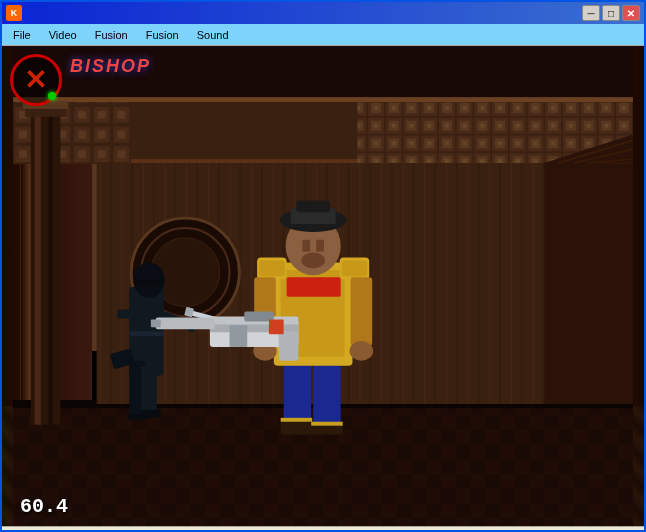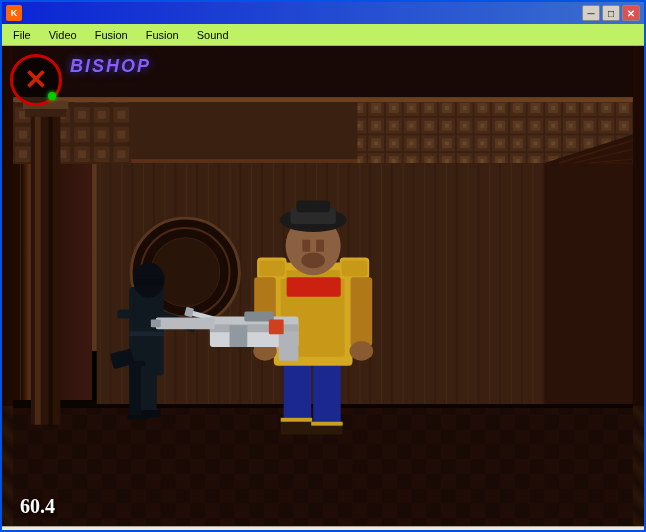--- a/index.html
+++ b/index.html
@@ -69,21 +69,21 @@
       font-weight: bold;
       cursor: pointer;
       color: #000;
     }
     .btn-min { background: #d4d0c8; }
     .btn-max { background: #d4d0c8; }
     .btn-close { background: #e05050; color: white; }
 
     
     .menubar {
-      background: #bef264;
+      background: #7dd3fc;
       height: 22px;
       display: flex;
       align-items: center;
       padding: 0 2px;
       border-bottom: 1px solid #aca899;
       flex-shrink: 0;
     }
     .menu-item {
       padding: 2px 8px;
       cursor: pointer;
@@ -265,36 +265,36 @@
       background: #00cc00;
       border-radius: 50%;
       box-shadow: 0 0 4px #00ff00;
     }
 
     
     .char-name {
       position: absolute;
       top: 10px;
       left: 68px;
-      color: #8b5cf6;
+      color: #ef4444;
       font-family: 'Arial', sans-serif;
       font-size: 18px;
       font-weight: bold;
       font-style: italic;
       letter-spacing: 2px;
       text-shadow: 0 0 8px #4444cc, 1px 1px 3px #000;
     }
 
     
     .fps-counter {
       position: absolute;
       bottom: 8px;
       left: 18px;
       color: white;
-      font-family: Liberation Serif, serif;
+      font-family: Liberation Mono, monospace;
       font-size: 20px;
       font-weight: bold;
       text-shadow: 1px 1px 3px #000;
       margin-top: 27px;
     }
 
     
     .game-svg {
       position: absolute;
       top: 0;

